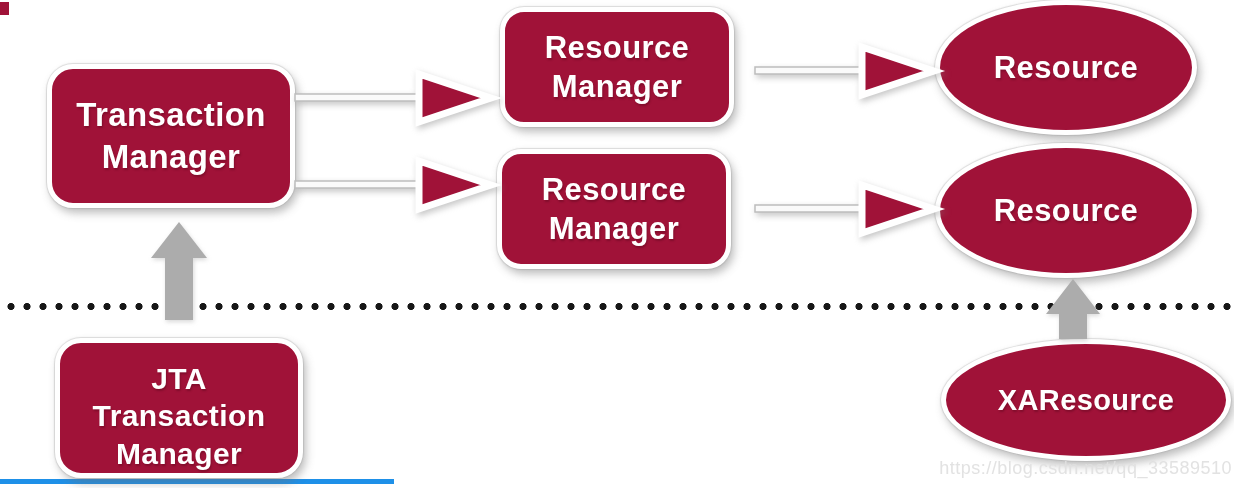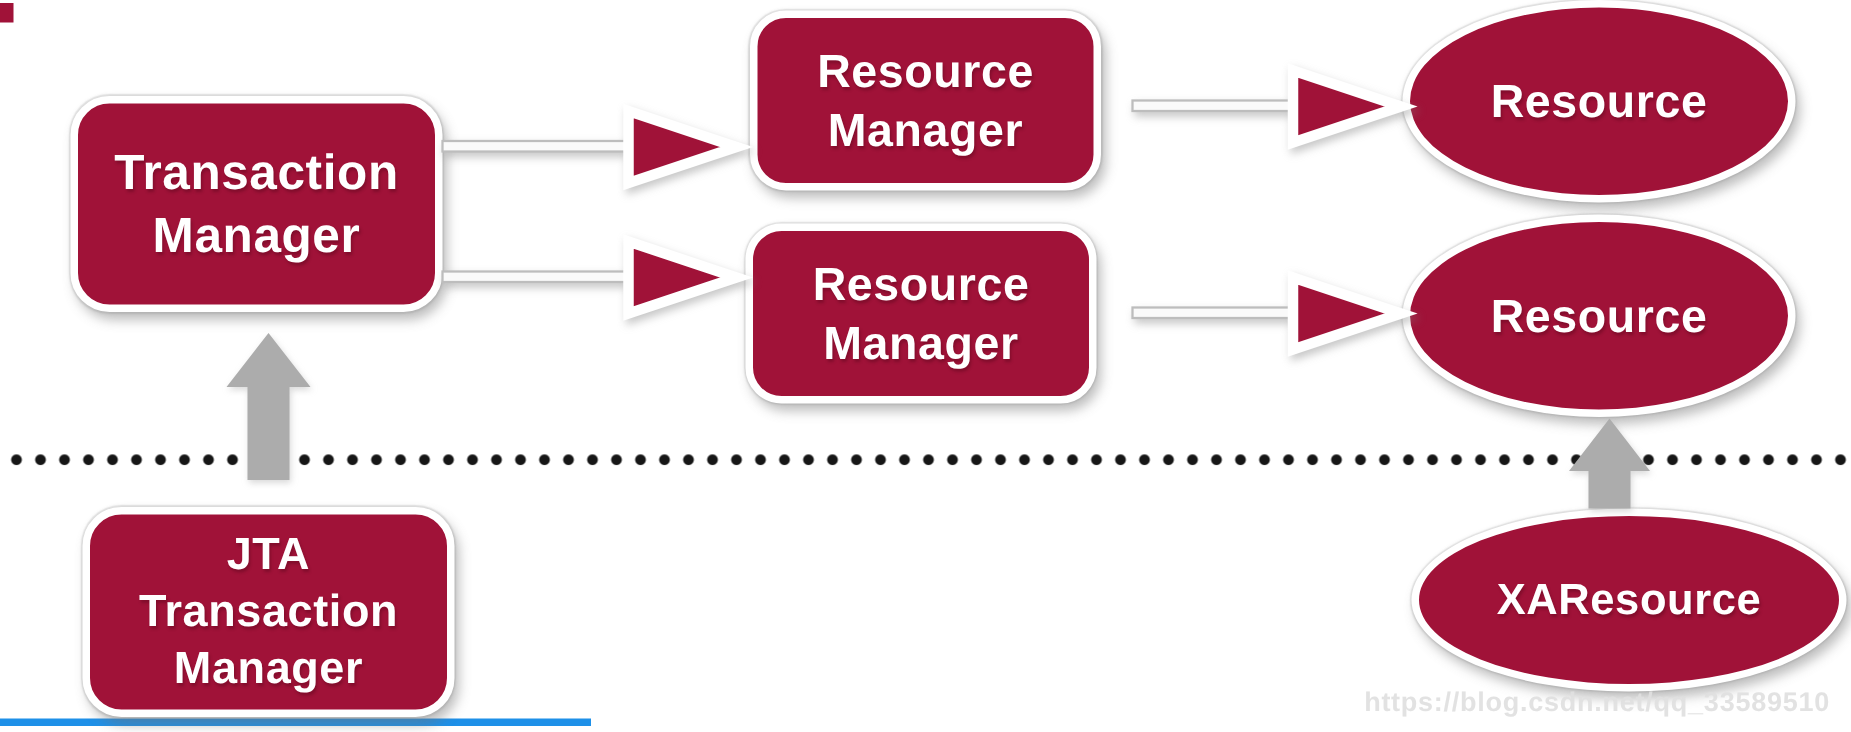--- a/index.html
+++ b/index.html
@@ -22,21 +22,21 @@
   .gray-arrow-svg{position:absolute;overflow:visible;
     filter:drop-shadow(1px 2px 2px rgba(150,150,150,0.35));}
   .dotted-divider{
     position:absolute;left:0;top:301px;width:1234px;height:11px;
     background-image:radial-gradient(circle, #161616 3.2px, transparent 3.9px);
     background-size:16px 11px;background-position:3px 0;
   }
   .corner-square{position:absolute;left:0;top:2px;width:9px;height:13px;background:#A01238;}
   .blue-underline{position:absolute;left:0;top:479px;width:394px;height:5px;background:#1E90E8;}
   .watermark{
-    position:absolute;right:14px;top:458px;font-size:18px;font-weight:700;
+    position:absolute;right:2px;top:458px;font-size:18px;font-weight:400;
     color:rgba(224,224,224,0.92);letter-spacing:0.5px;z-index:30;pointer-events:none;
   }
   .z-node{z-index:10;}
   .z-arrow{z-index:20;}
 </style>
 </head>
 <body>
 
 <div class="stage">
 
@@ -60,21 +60,21 @@
   </div>
 
   <div class="node ellipse z-node" style="left:935px;top:0px;width:262px;height:135px;font-size:31px;">
     <span>Resource</span>
   </div>
 
   <div class="node ellipse z-node" style="left:935px;top:143px;width:262px;height:135px;font-size:31px;">
     <span>Resource</span>
   </div>
 
-  <div class="node rect z-node" style="left:55px;top:338px;width:248px;height:140px;font-size:30px;">
+  <div class="node rect z-node" style="left:55px;top:338px;width:248px;height:140px;font-size:30px;align-items:flex-end;">
     <span>JTA
 Transaction
 Manager</span>
   </div>
 
   <div class="node ellipse z-node" style="left:941px;top:339px;width:290px;height:122px;font-size:29px;text-align:right;">
     <span>XAResource</span>
   </div>
 
   <svg class="arrow-svg z-arrow" style="left:293px;top:70px;" width="205" height="56" viewBox="0 0 205 56">

